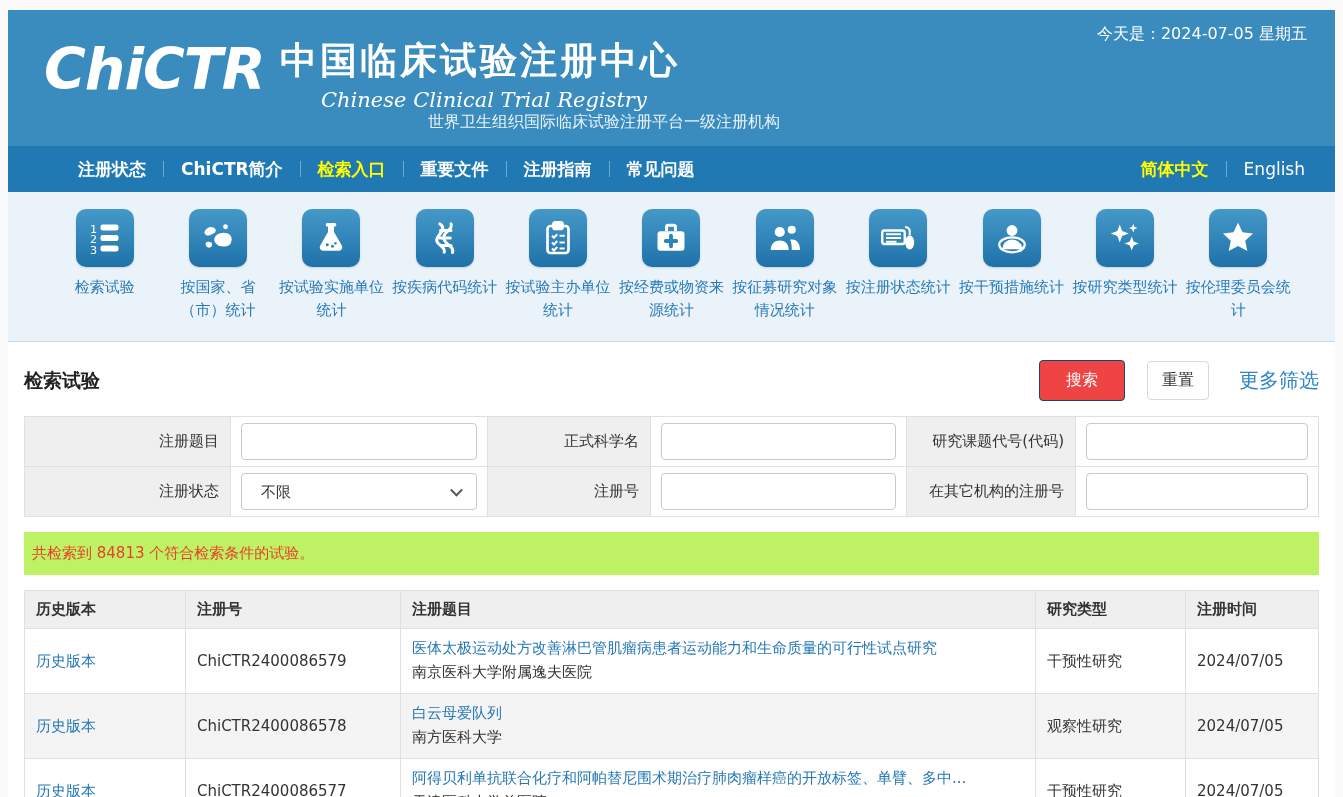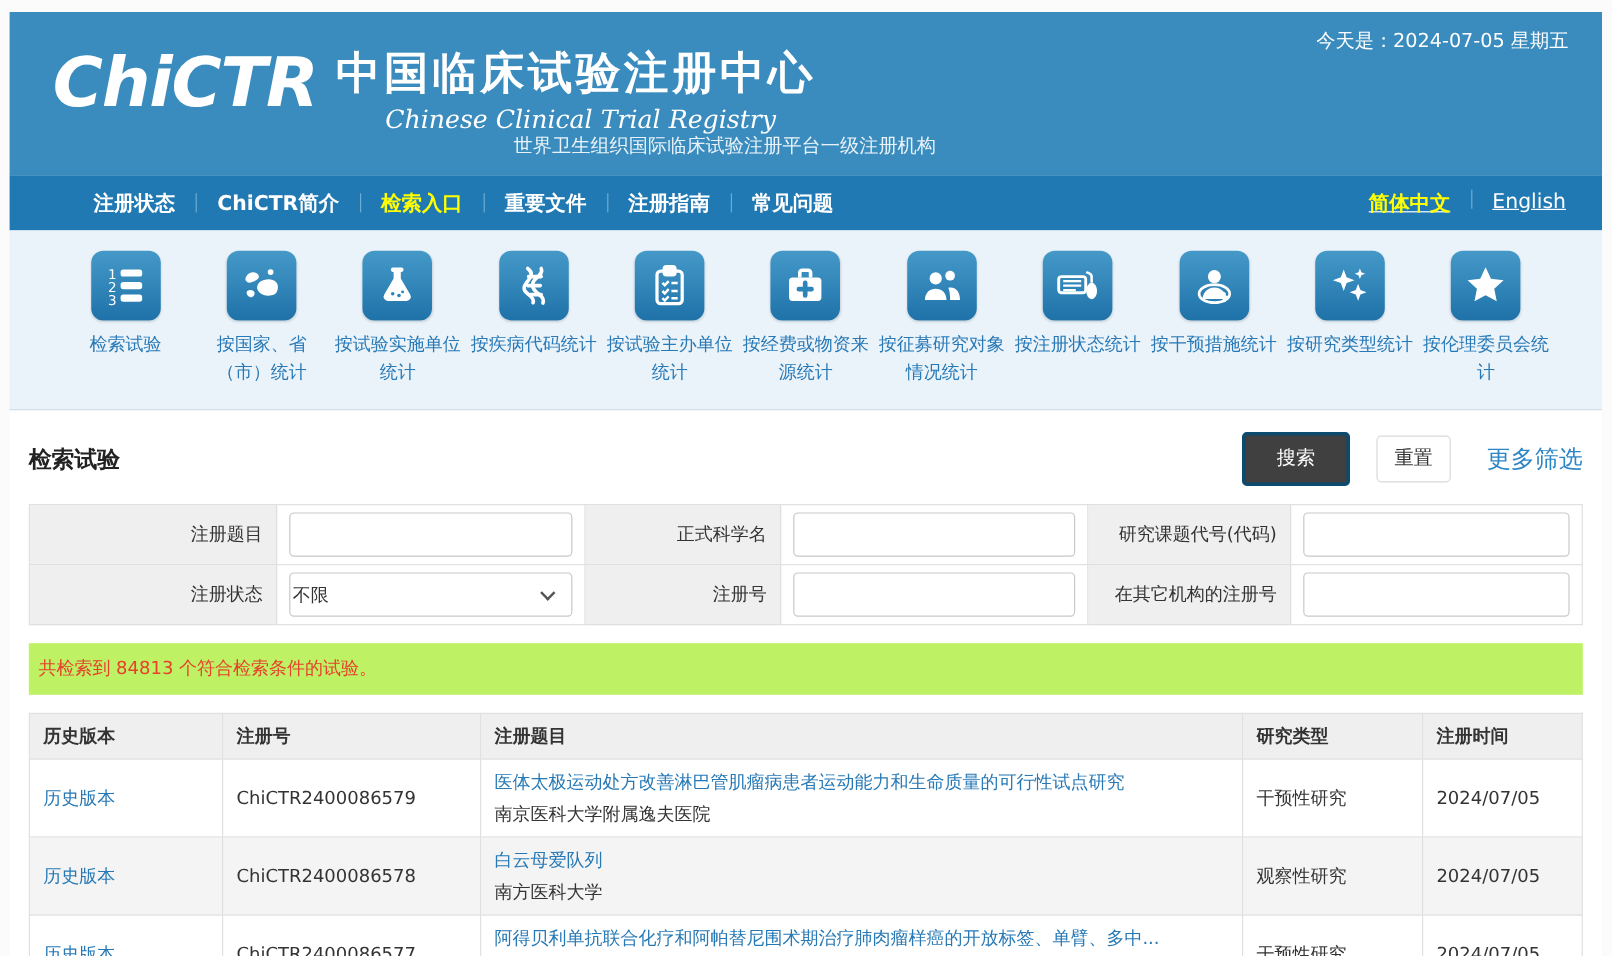--- a/index.html
+++ b/index.html
@@ -26,21 +26,21 @@
   .date { position: absolute; right: 28px; top: 14px; font-size: 16px; }
 
   
   .nav {
     height: 46px; background: #2079b2; display: flex; align-items: center;
     padding: 0 30px 0 70px; color: #fff; font-size: 17px; font-weight: bold;
   }
   .nav-item { cursor: pointer; white-space: nowrap; }
   .nav-item.active { color: #ffff00; }
   .nav-sep { width: 1px; height: 16px; background: #6aacd3; margin: 0 17px; }
-  .nav-right { margin-left: auto; display: flex; align-items: flex-start; text-decoration: underline; }
+  .nav-right { margin-left: auto; display: flex; align-items: center; }
   .lang-cn { color: #ffff00; cursor: pointer; }
   .lang-en { font-weight: normal; cursor: pointer; }
 
   
   .quick {
     background: #eaf3fa; border-bottom: 1px solid #ccdae6;
     display: flex; justify-content: space-between; padding: 17px 40px 20px 40px;
   }
   .ql { width: 114px; text-align: center; cursor: pointer; }
   .ql-tile {
@@ -51,41 +51,41 @@
   }
   .ql svg { width: 36px; height: 36px; display: block; }
   .ql-label { margin-top: 9px; font-size: 15px; color: #2879b6; line-height: 1.5; }
 
   
   .content { background: #fff; padding: 18px 16px 0 16px; }
   .search-head { display: flex; align-items: center; }
   .search-title { font-size: 19px; font-weight: bold; color: #222; }
   .head-actions { margin-left: auto; display: flex; align-items: center; }
   .btn-search {
-    background: #404040; color: #fff; border: 3px solid #0c4a6e;
+    background: #ef4444; color: #fff; border: 1px solid #0c4a6e;
     font-size: 16px; padding: 9px 26px; border-radius: 4px; cursor: pointer;
     font-family: inherit;
   }
   .btn-reset {
     background: #fff; color: #333; border: 1px solid #d9d9d9;
     font-size: 16px; padding: 8px 14px; border-radius: 4px; margin-left: 22px; cursor: pointer;
     font-family: inherit;
   }
   .more-link { color: #2c86c6; font-size: 20px; margin-left: 30px; cursor: pointer; text-decoration: none; }
 
   
   .form-table { width: 100%; border-collapse: collapse; margin-top: 15px; }
   .form-table td { border: 1px solid #e0e0e0; height: 50px; padding: 0; }
   .form-table td.lbl {
     background: #efefef; text-align: right; padding-right: 11px;
     font-size: 15px; color: #333;
   }
   .txt {
     width: calc(100% - 20px); margin: 0 10px; height: 37px;
-    border: 1px solid #c9c9c9; border-radius: 4px; font-size: 15px; padding: 0 2px;
+    border: 1px solid #c9c9c9; border-radius: 4px; font-size: 15px; padding: 0 19px;
     font-family: inherit; background: #fff; display: block;
   }
   .sel-wrap { position: relative; }
   select.txt { appearance: none; -webkit-appearance: none; color: #333; }
   .sel-chevron {
     position: absolute; right: 26px; top: 50%; width: 9px; height: 9px;
     border-right: 2px solid #555; border-bottom: 2px solid #555;
     transform: translateY(-70%) rotate(45deg); pointer-events: none;
   }
 
@@ -95,21 +95,21 @@
   
   .results { width: 100%; border-collapse: collapse; margin-top: 15px; font-size: 15px; color: #333; }
   .results th {
     background: #efefef; font-weight: bold; text-align: left;
     border: 1px solid #e0e0e0; padding: 9px 11px;
   }
   .results td { border: 1px solid #e0e0e0; padding: 8px 11px; vertical-align: middle; }
   .results tr.alt { background: #f4f4f4; }
   a.link { color: #2779b5; text-decoration: none; cursor: pointer; }
   .title-line { line-height: 1.5; }
-  .inst { color: #333; line-height: 1.5; margin-top: 3px; }
+  .inst { color: #333; line-height: 1.5; margin-top: 3px; font-family: Liberation Mono, monospace; }
 </style>
 </head>
 <body>
 
 <div class="page">
 
   <div class="header">
     <div class="logo">ChiCTR</div>
     <div class="titles">
       <div class="title-cn">中国临床试验注册中心</div>

